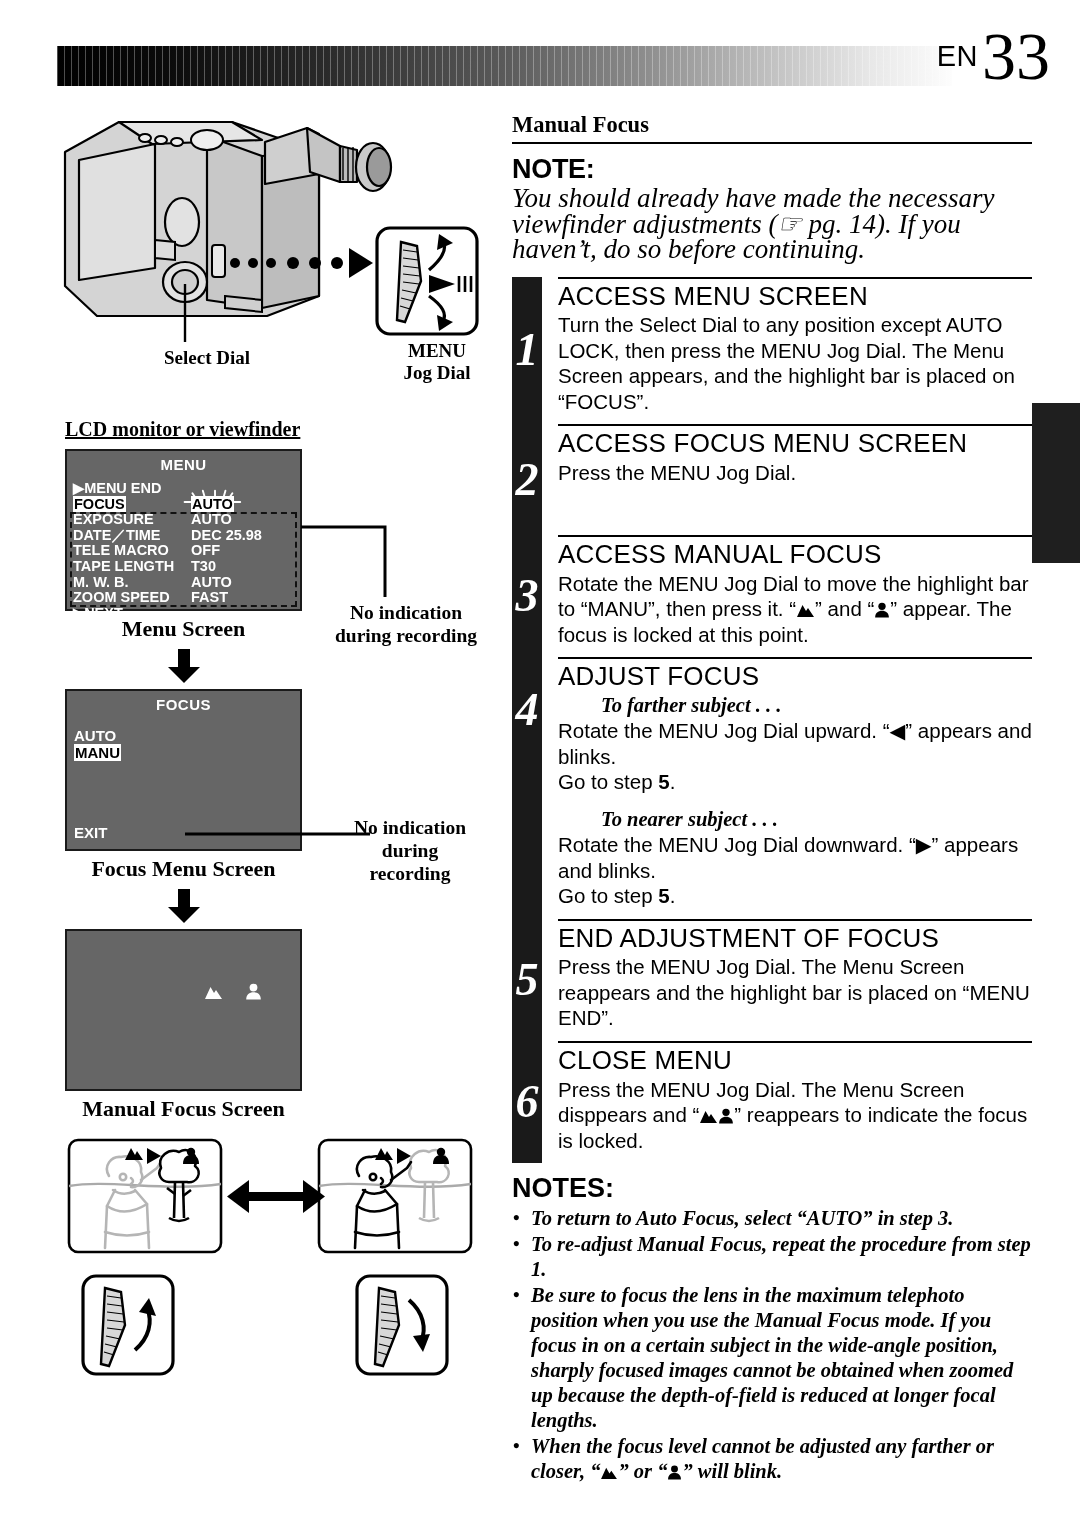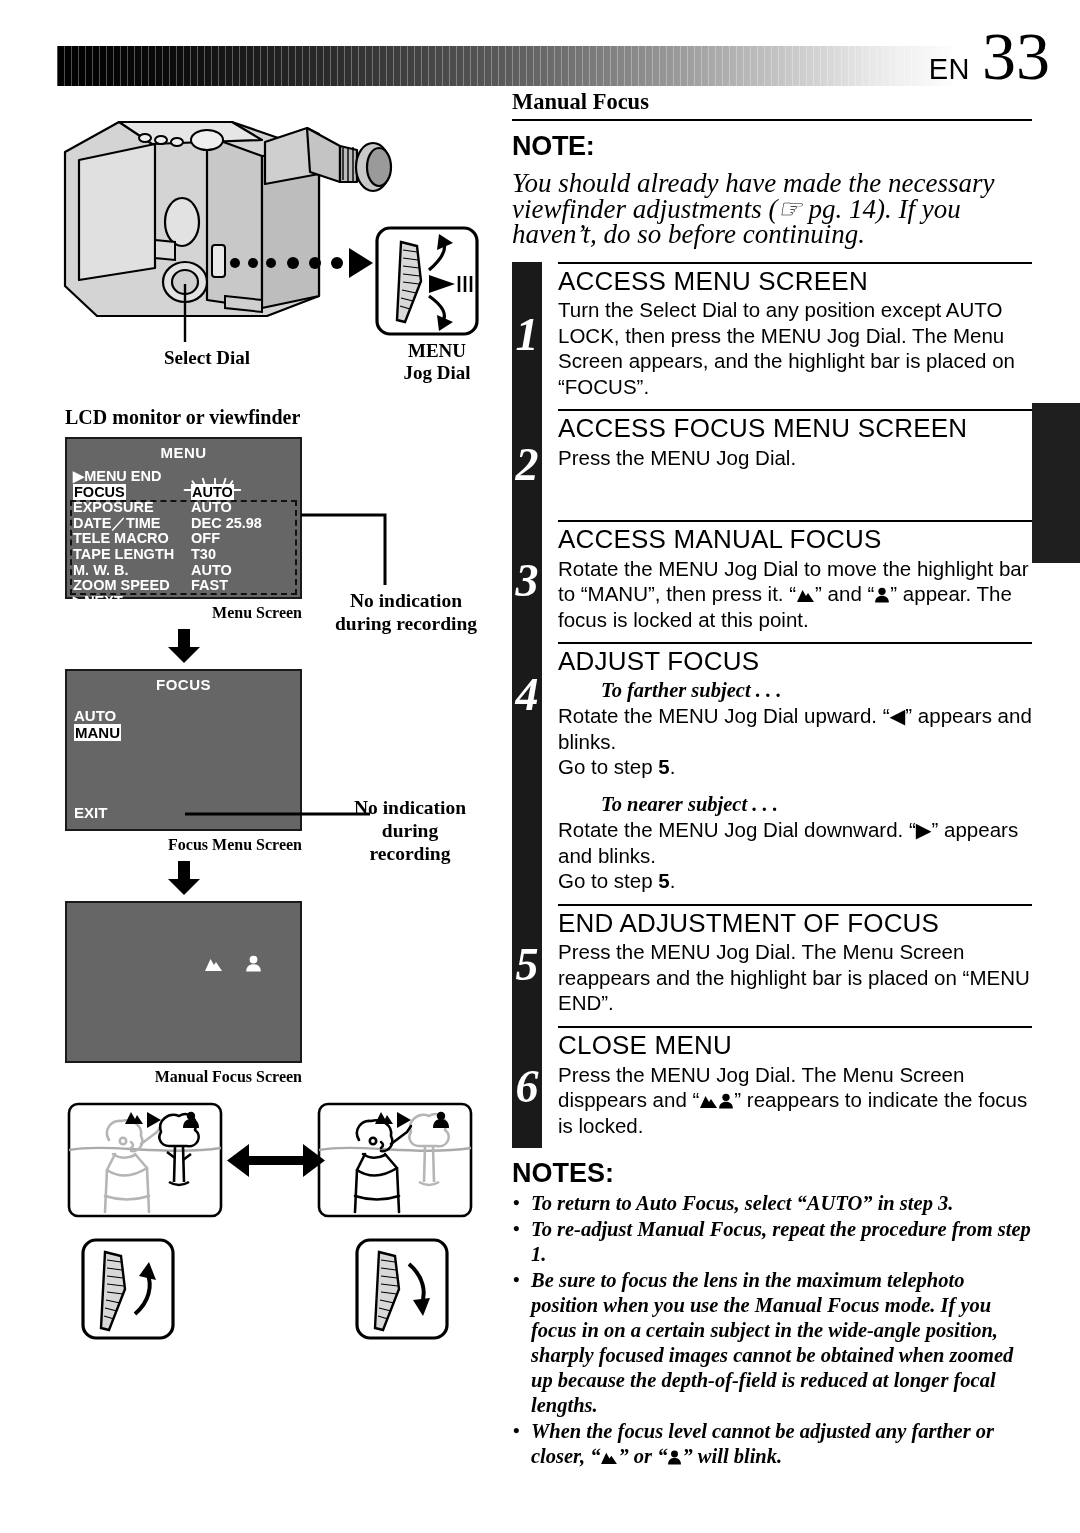--- a/index.html
+++ b/index.html
@@ -15,41 +15,41 @@
   
   #header { position: absolute; left: 0; top: 0; width: 1080px; height: 100px; }
   #header-bar {
     position: absolute; left: 57px; top: 46px; width: 895px; height: 40px;
     background:
       repeating-linear-gradient(to right, rgba(255,255,255,.30) 0 1px, rgba(255,255,255,0) 1px 7px),
       linear-gradient(to right, #000 0%, #0a0a0a 12%, #2a2a2a 30%, #5a5a5a 50%, #8e8e8e 66%, #c2c2c2 80%, #e8e8e8 91%, #fdfdfd 100%);
   }
   #page-num-wrap {
     position: absolute; right: 30px; top: 28px;
-    display: flex; align-items: flex-end; gap: 12px;
+    display: flex; align-items: center; gap: 4px;
     font-family: "Liberation Serif", serif;
   }
   #page-lang { font-size: 29px; letter-spacing: .5px; font-family: "Liberation Sans", sans-serif; font-weight: 400;}
   #page-no { font-size: 68px; font-weight: 400; line-height: .85; }
 
   
   #left-col { position: absolute; left: 57px; top: 100px; width: 440px; }
 
   
   #cam-fig { position: relative; width: 430px; height: 300px; }
   #cam-fig svg { position: absolute; left: 0; top: 0; }
   .fig-label {
     font-weight: bold; font-size: 19px; text-align: center;
     font-family: "Liberation Serif", serif;
   }
   #lbl-select-dial { position: absolute; left: 60px; top: 247px; width: 180px; }
   #lbl-menu-jog { position: absolute; left: 300px; top: 240px; width: 160px; line-height: 1.18; }
 
   
-  #lcd-title { font-family: "Liberation Serif", serif; font-weight: bold; font-size: 20px; margin: 6px 0 8px 8px; }
+  #lcd-title { font-family: "Liberation Serif", serif; font-weight: bold; font-size: 20px; margin: 18px 0 8px 8px; text-decoration: underline; }
 
   .screen {
     width: 237px; height: 162px; background: #666; border: 2px solid #1a1a1a;
     position: relative; font-family: "Liberation Sans", sans-serif;
     color: #fff; font-weight: bold;
   }
   .screen .sc-title {
     position: absolute; left: 0; right: 0; top: 5px; text-align: center;
     font-size: 15px; letter-spacing: .5px;
   }
@@ -58,48 +58,48 @@
   .menu-row .mi { width: 118px; }
   .menu-row .mv { }
   .hl { background: #fff; color: #000; padding: 0 1px; }
   .blinkwrap { position: relative; display: inline-block; }
   .blinkwrap .rays { position: absolute; left: -9px; right: -9px; top: -8px; bottom: -7px; pointer-events: none; }
   .dashbox {
     position: absolute; left: 3px; right: 3px; top: 61px; bottom: 2px;
     border: 2px dashed #111;
   }
 
-  .screen-cap { font-family: "Liberation Serif", serif; font-weight: bold; font-size: 16px; text-align: right; width: 237px; margin-top: 5px; }
+  .screen-cap { font-family: "Liberation Serif", serif; font-weight: bold; font-size: 22px; text-align: center; width: 237px; margin-top: 5px; }
 
   .down-arrow { width: 237px; display: flex; justify-content: center; margin: 5px 0 4px; }
 
   
   .fs-items { position: absolute; left: 7px; top: 36px; font-size: 15px; line-height: 17px; }
   .fs-exit { position: absolute; left: 7px; bottom: 8px; font-size: 15px; }
 
   
   .mf-icons { position: absolute; right: 38px; top: 52px; display: flex; gap: 22px; align-items: flex-end; }
 
   
   .callout {
     position: absolute; font-family: "Liberation Serif", serif;
     font-weight: bold; font-size: 19.5px; line-height: 1.18; text-align: center;
   }
 
   
   #bottom-figs { position: relative; width: 440px; height: 250px; margin-top: 10px; }
 
   
-  #right-col { position: absolute; left: 512px; top: 89px; width: 520px; }
+  #right-col { position: absolute; left: 512px; top: 112px; width: 520px; }
 
   #sec-title {
     font-family: "Liberation Serif", serif; font-weight: bold; font-size: 22.5px;
     padding-bottom: 4px; border-bottom: 2.5px solid #000; margin-bottom: 10px;
   }
-  #note-head { font-size: 27px; font-weight: bold; letter-spacing: -.3px; margin-bottom: 9px; }
+  #note-head { font-size: 27px; font-weight: bold; letter-spacing: -.3px; margin-bottom: 1px; }
   #note-body {
     font-family: "Liberation Serif", serif; font-style: italic; font-size: 27px;
     line-height: 25.5px; margin-bottom: 14px;
   }
 
   
   .step { position: relative; padding-left: 46px; }
   .step-num {
     position: absolute; left: 0; top: 0; bottom: 0; width: 30px; background: #1a1a1a;
     color: #fff; font-family: "Liberation Serif", serif; font-style: italic; font-weight: bold;

